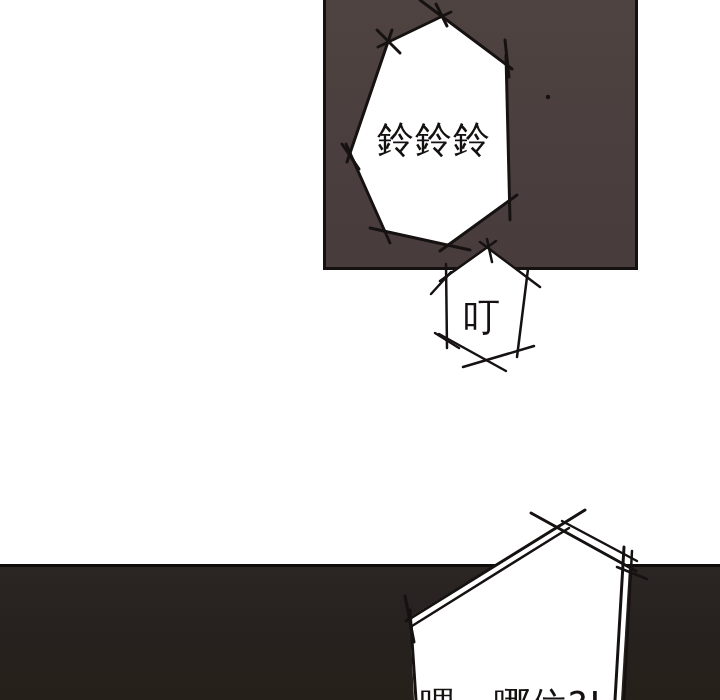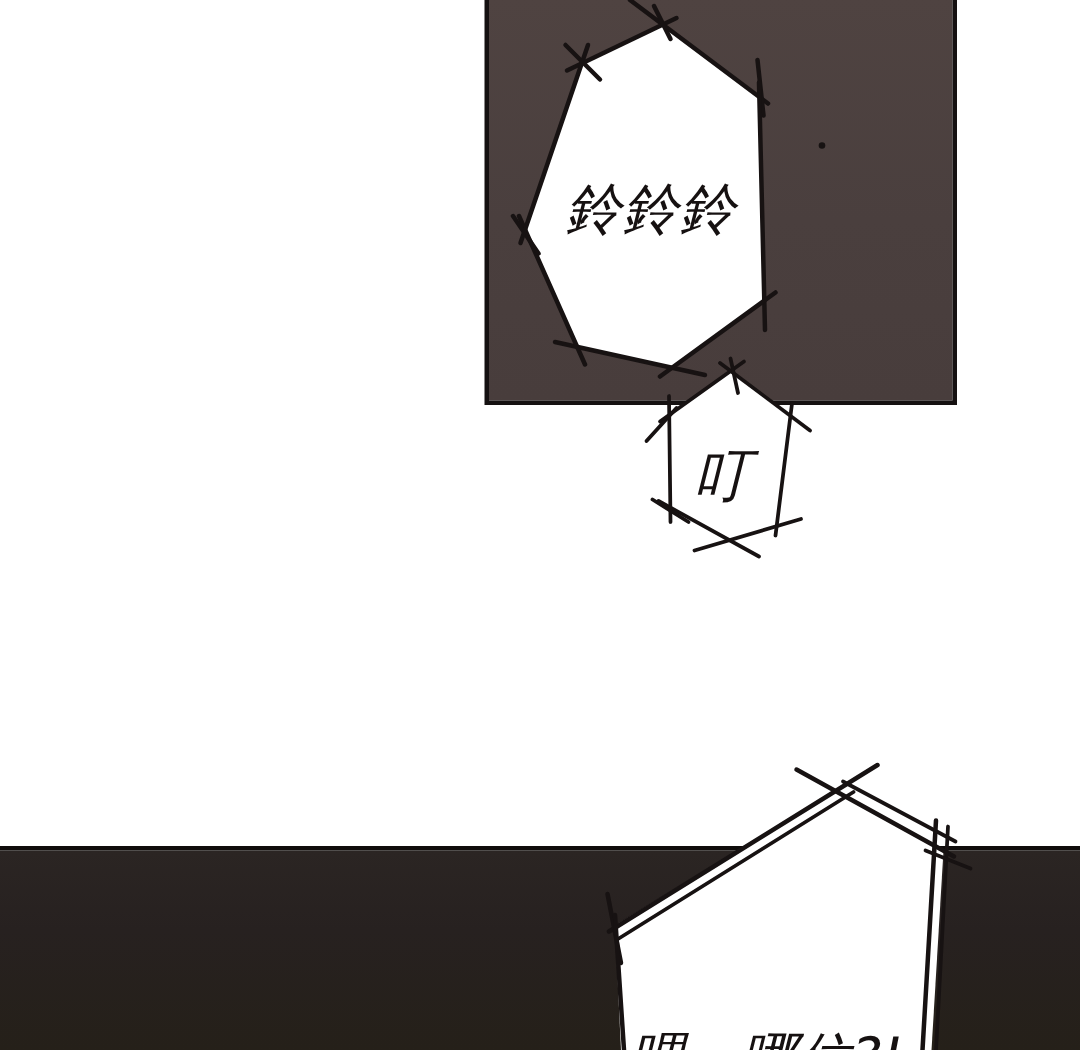--- a/index.html
+++ b/index.html
@@ -2,21 +2,20 @@
 <html><head>
 <meta charset="utf-8">
 <style>
   html,body{margin:0;padding:0;background:#ffffff;}
   .page{
     position:relative;
     width:720px;height:700px;
     background:#ffffff;
     overflow:hidden;
     font-family:"DejaVu Sans", sans-serif;
-    font-style:italic;
   }
   .panel-top{
     position:absolute;
     left:323px;top:-4px;
     width:315px;height:274px;
     background:linear-gradient(180deg,#4f4341 0%,#4a3f3e 55%,#483d3c 100%);
     border:3px solid #151111;
     box-sizing:border-box;
   }
   .panel-bottom{

